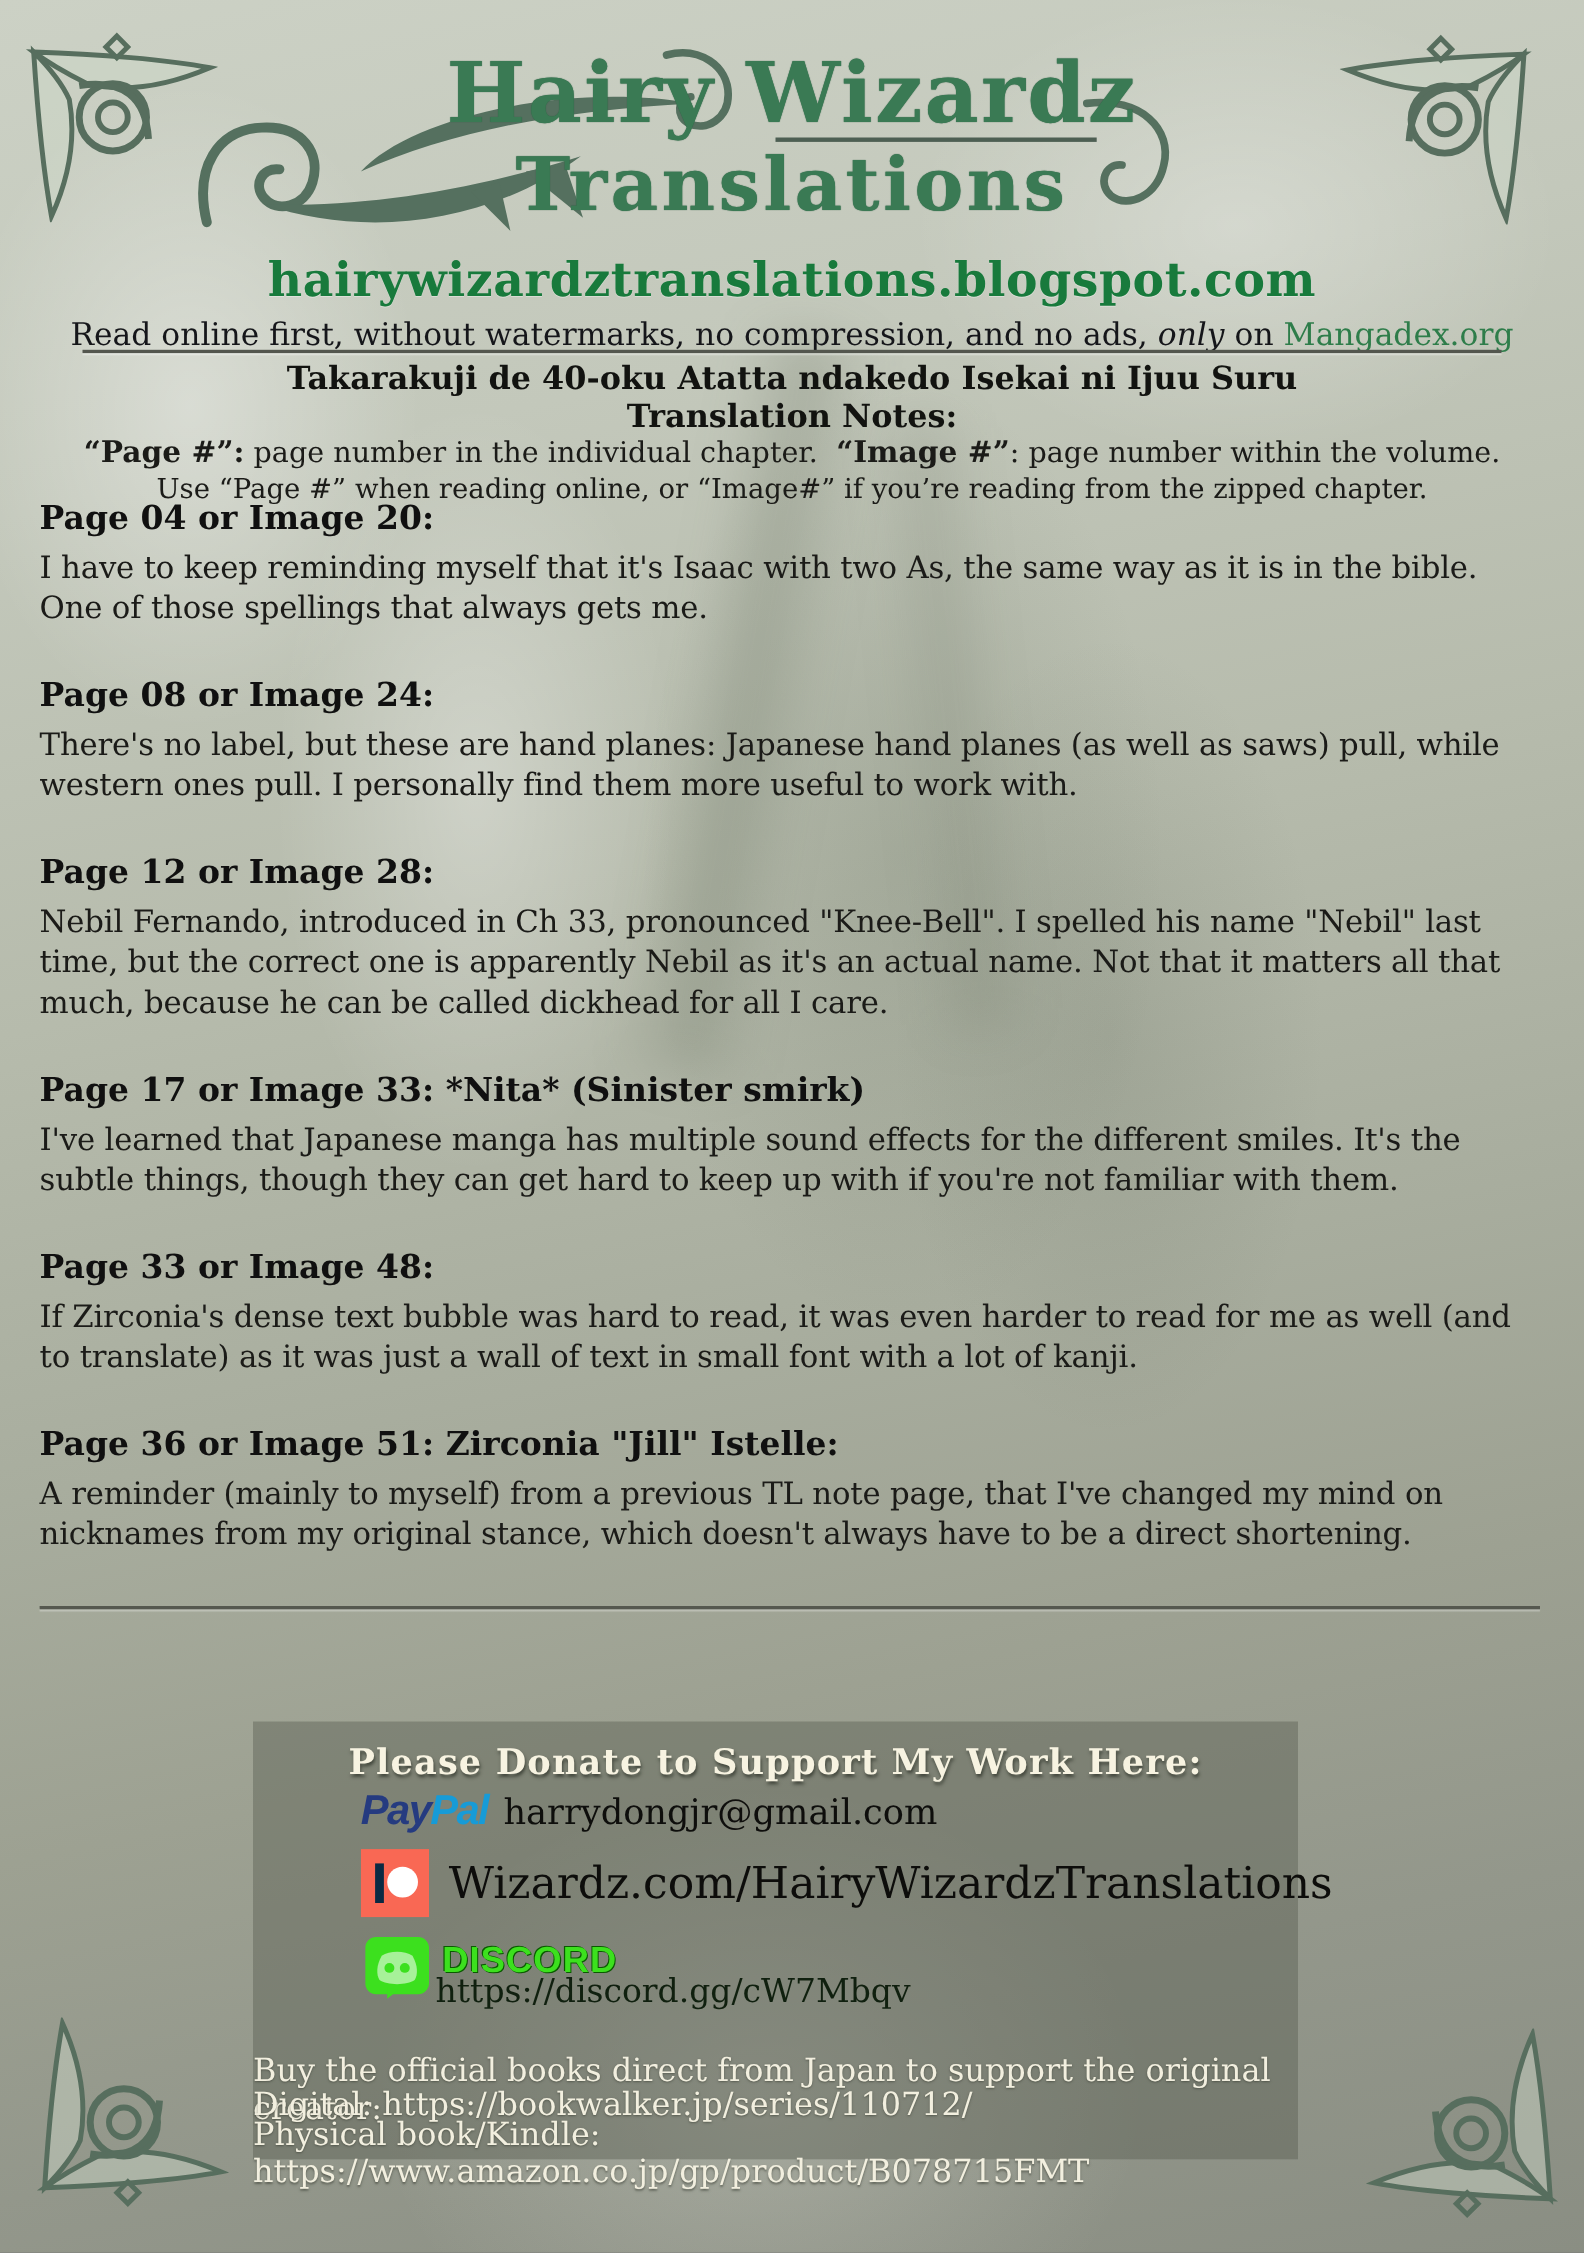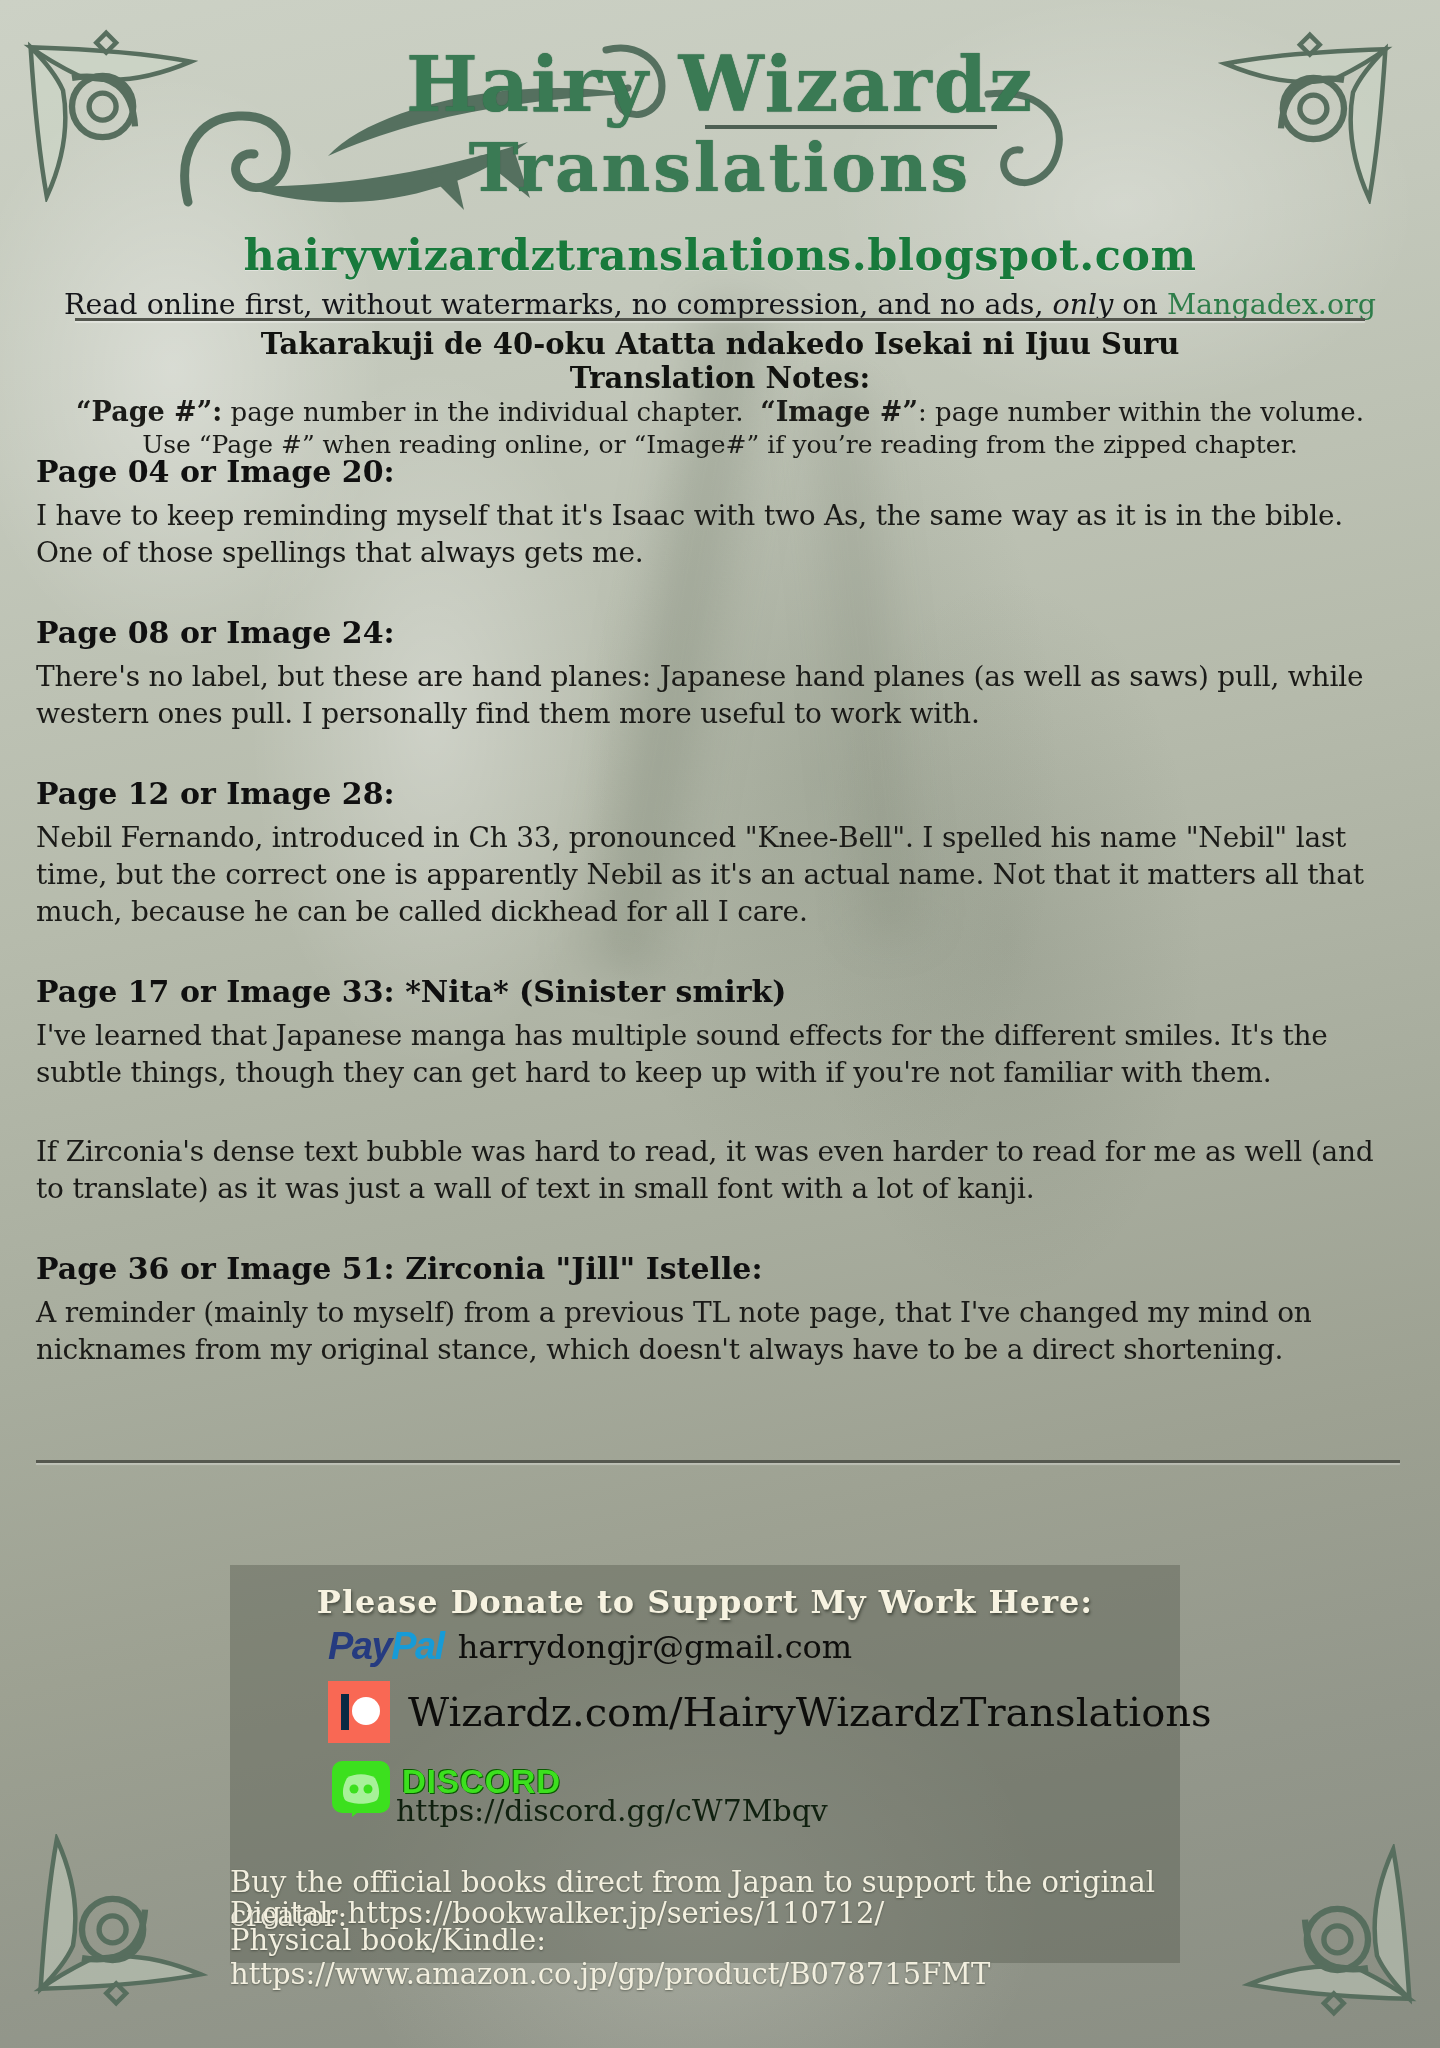--- a/index.html
+++ b/index.html
@@ -170,20 +170,21 @@
     </div>
     <div class="note">
       <h3>Page 12 or Image 28:</h3>
       <p>Nebil Fernando, introduced in Ch 33, pronounced "Knee-Bell". I spelled his name "Nebil" last time, but the correct one is apparently Nebil as it's an actual name. Not that it matters all that much, because he can be called dickhead for all I care.</p>
     </div>
     <div class="note">
       <h3>Page 17 or Image 33: *Nita* (Sinister smirk)</h3>
       <p>I've learned that Japanese manga has multiple sound effects for the different smiles. It's the subtle things, though they can get hard to keep up with if you're not familiar with them.</p>
     </div>
     <div class="note">
+      <h3>Page 33 or Image 48:</h3>
       <p>If Zirconia's dense text bubble was hard to read, it was even harder to read for me as well (and to translate) as it was just a wall of text in small font with a lot of kanji.</p>
     </div>
     <div class="note">
       <h3>Page 36 or Image 51: Zirconia "Jill" Istelle:</h3>
       <p>A reminder (mainly to myself) from a previous TL note page, that I've changed my mind on nicknames from my original stance, which doesn't always have to be a direct shortening.</p>
     </div>
   </div>
 
   <div class="divider"></div>
 

